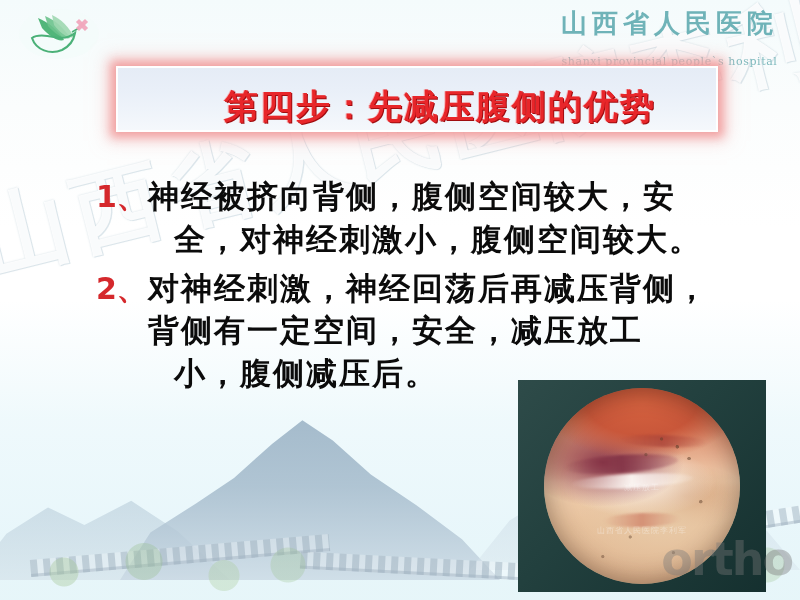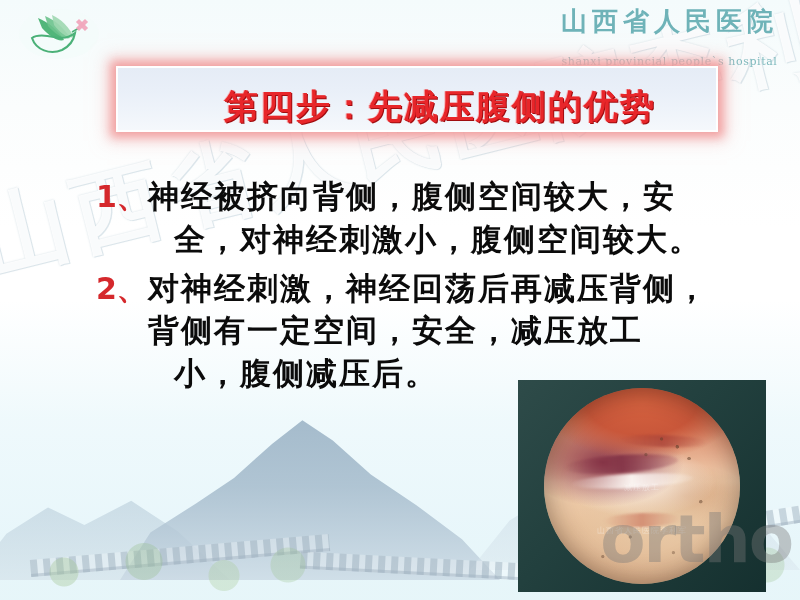--- a/index.html
+++ b/index.html
@@ -123,22 +123,22 @@
     transform: rotate(-14deg);
     white-space: nowrap;
     line-height: 1.05;
     font-family: "DejaVu Sans", sans-serif;
   }
 
   
   .watermark-ortho {
     position: absolute;
     right: 8px;
-    bottom: 22px;
-    font-size: 66px;
+    bottom: 14px;
+    font-size: 46px;
     font-weight: bold;
     color: rgba(120,120,120,0.40);
     letter-spacing: -2px;
     pointer-events: none;
     font-family: "DejaVu Sans", sans-serif;
   }
 
   
   .logo {
     position: absolute;
@@ -154,21 +154,21 @@
     right: 22px;
     top: 10px;
     text-align: center;
     line-height: 1;
   }
   .hospital-cn {
     font-size: 26px;
     font-weight: bold;
     color: #6fb3b8;
     letter-spacing: 5px;
-    font-family: Liberation Mono, monospace;
+    font-family: Liberation Sans, sans-serif;
     display: block;
   }
   .hospital-en {
     font-size: 11px;
     color: #7fb9bd;
     letter-spacing: .6px;
     margin-top: 20px;
     display: block;
     font-family: "DejaVu Serif", serif;
   }

